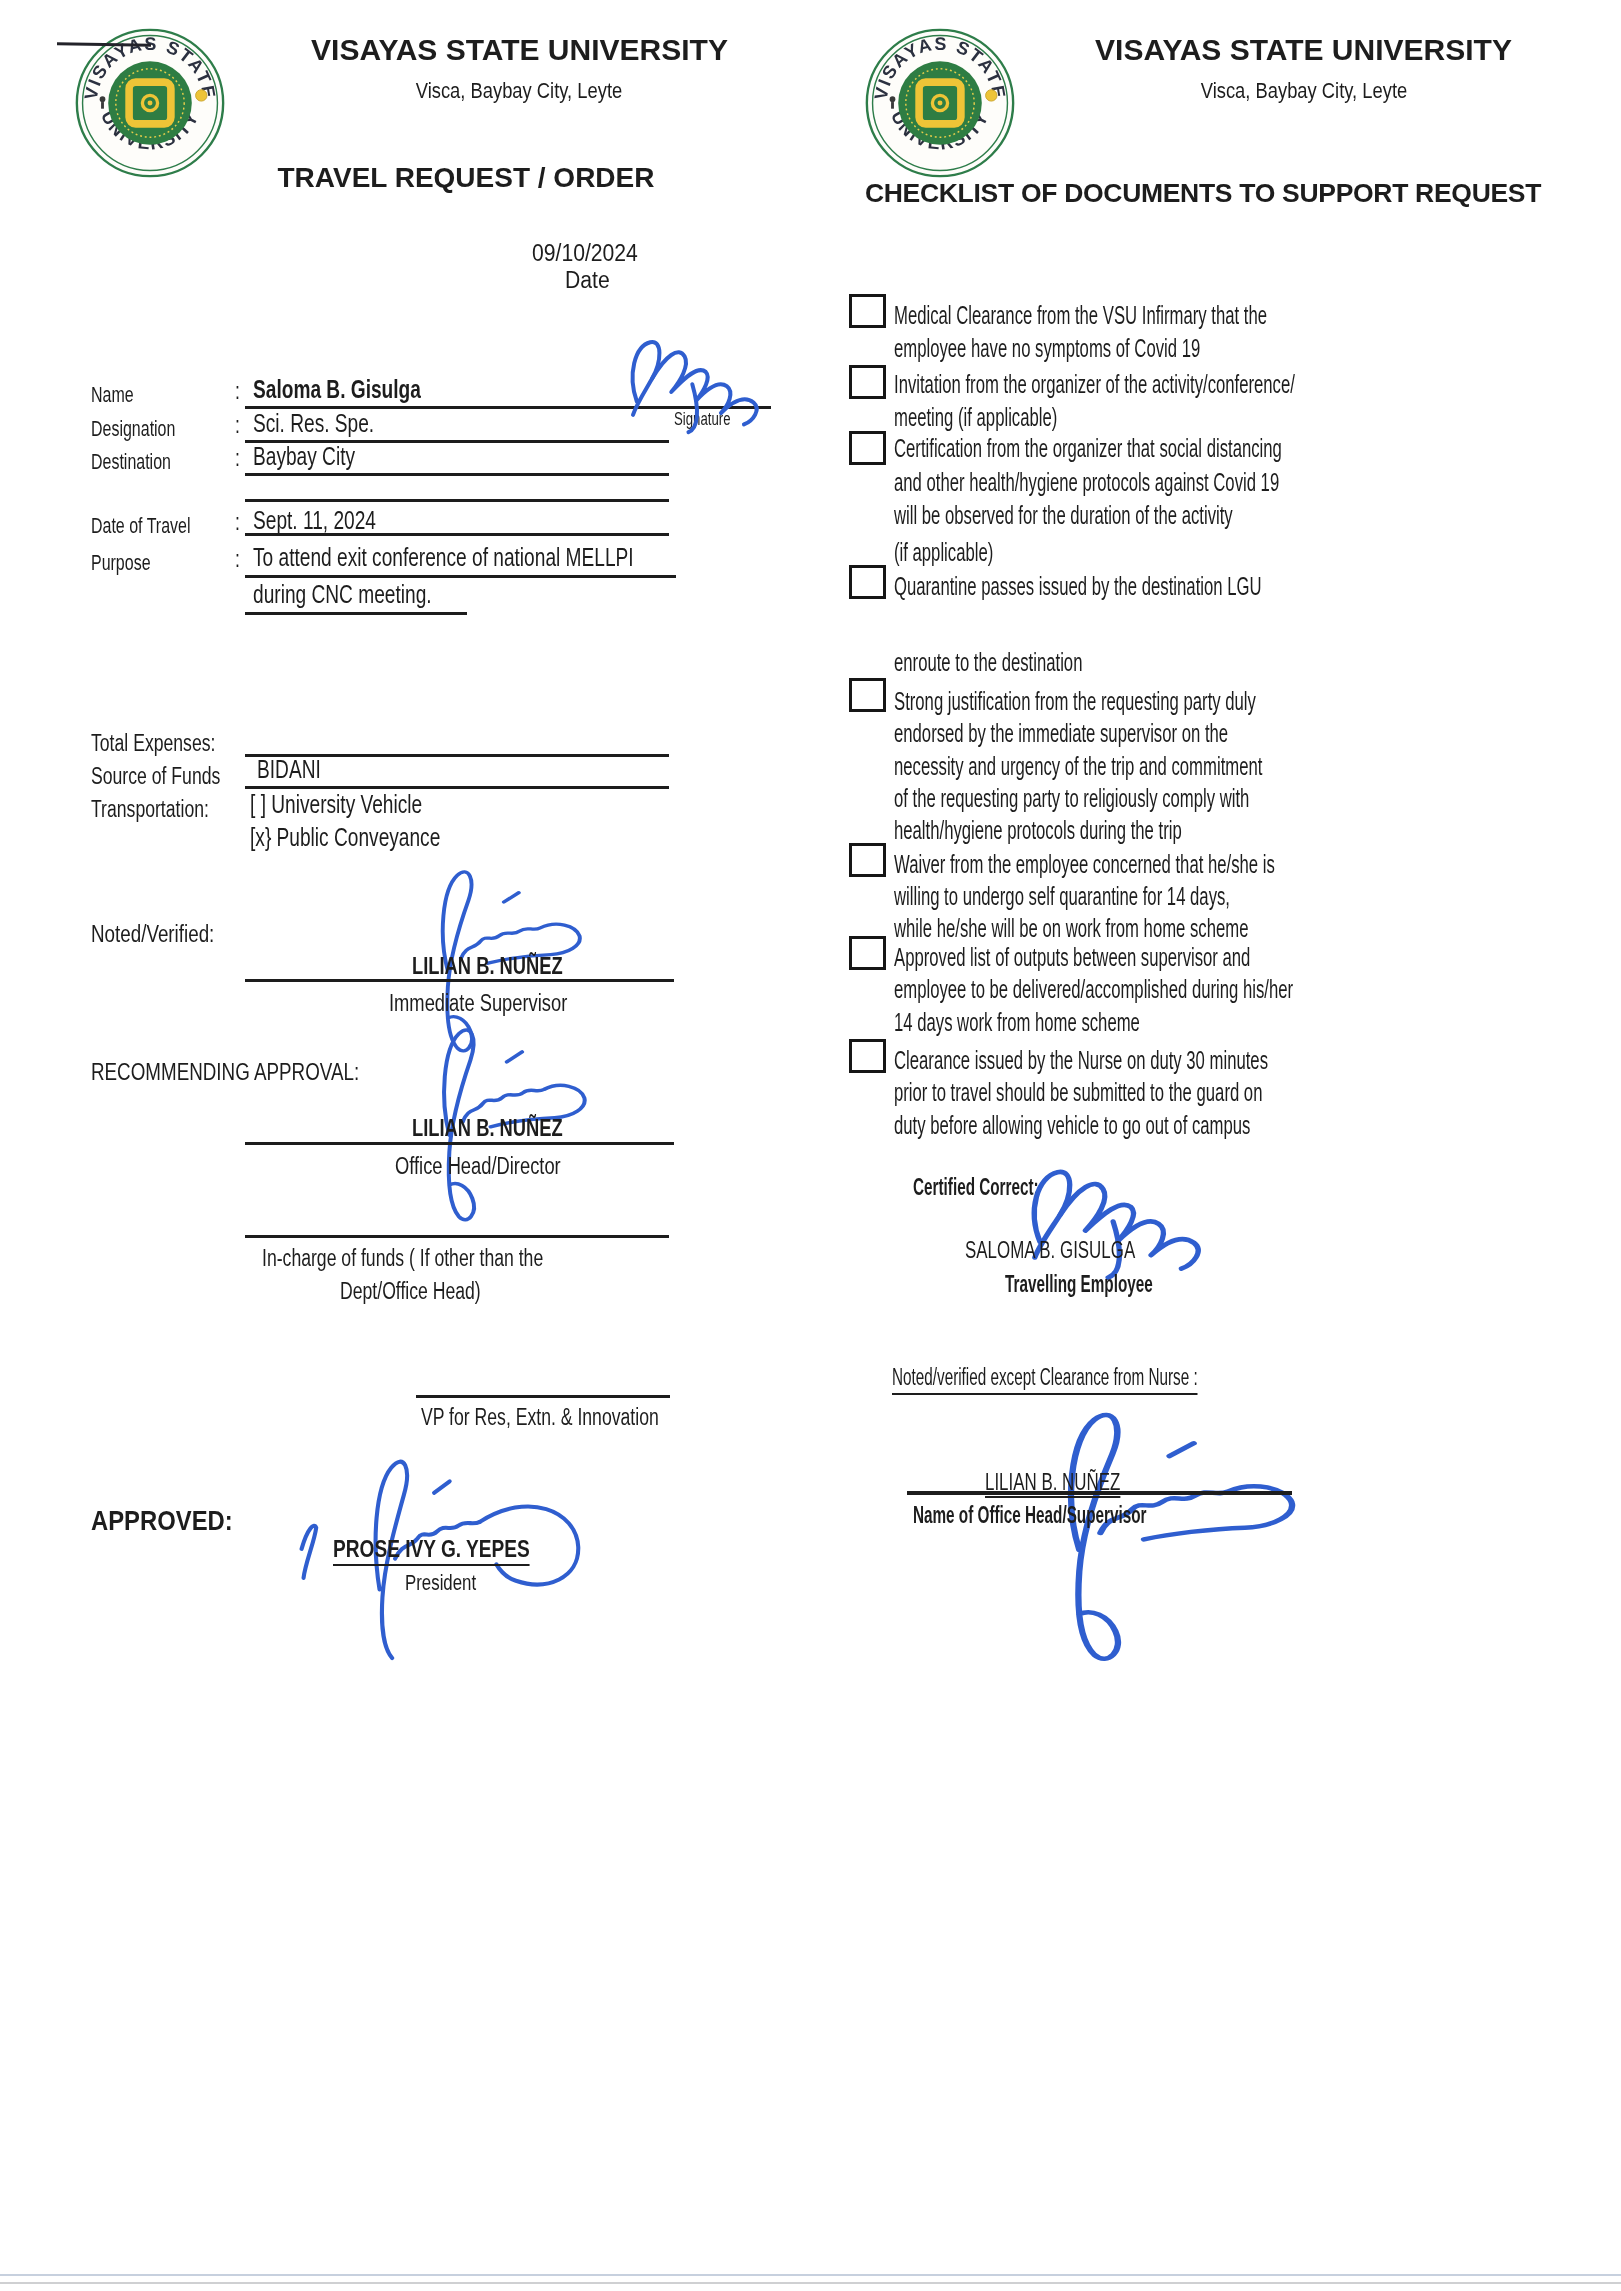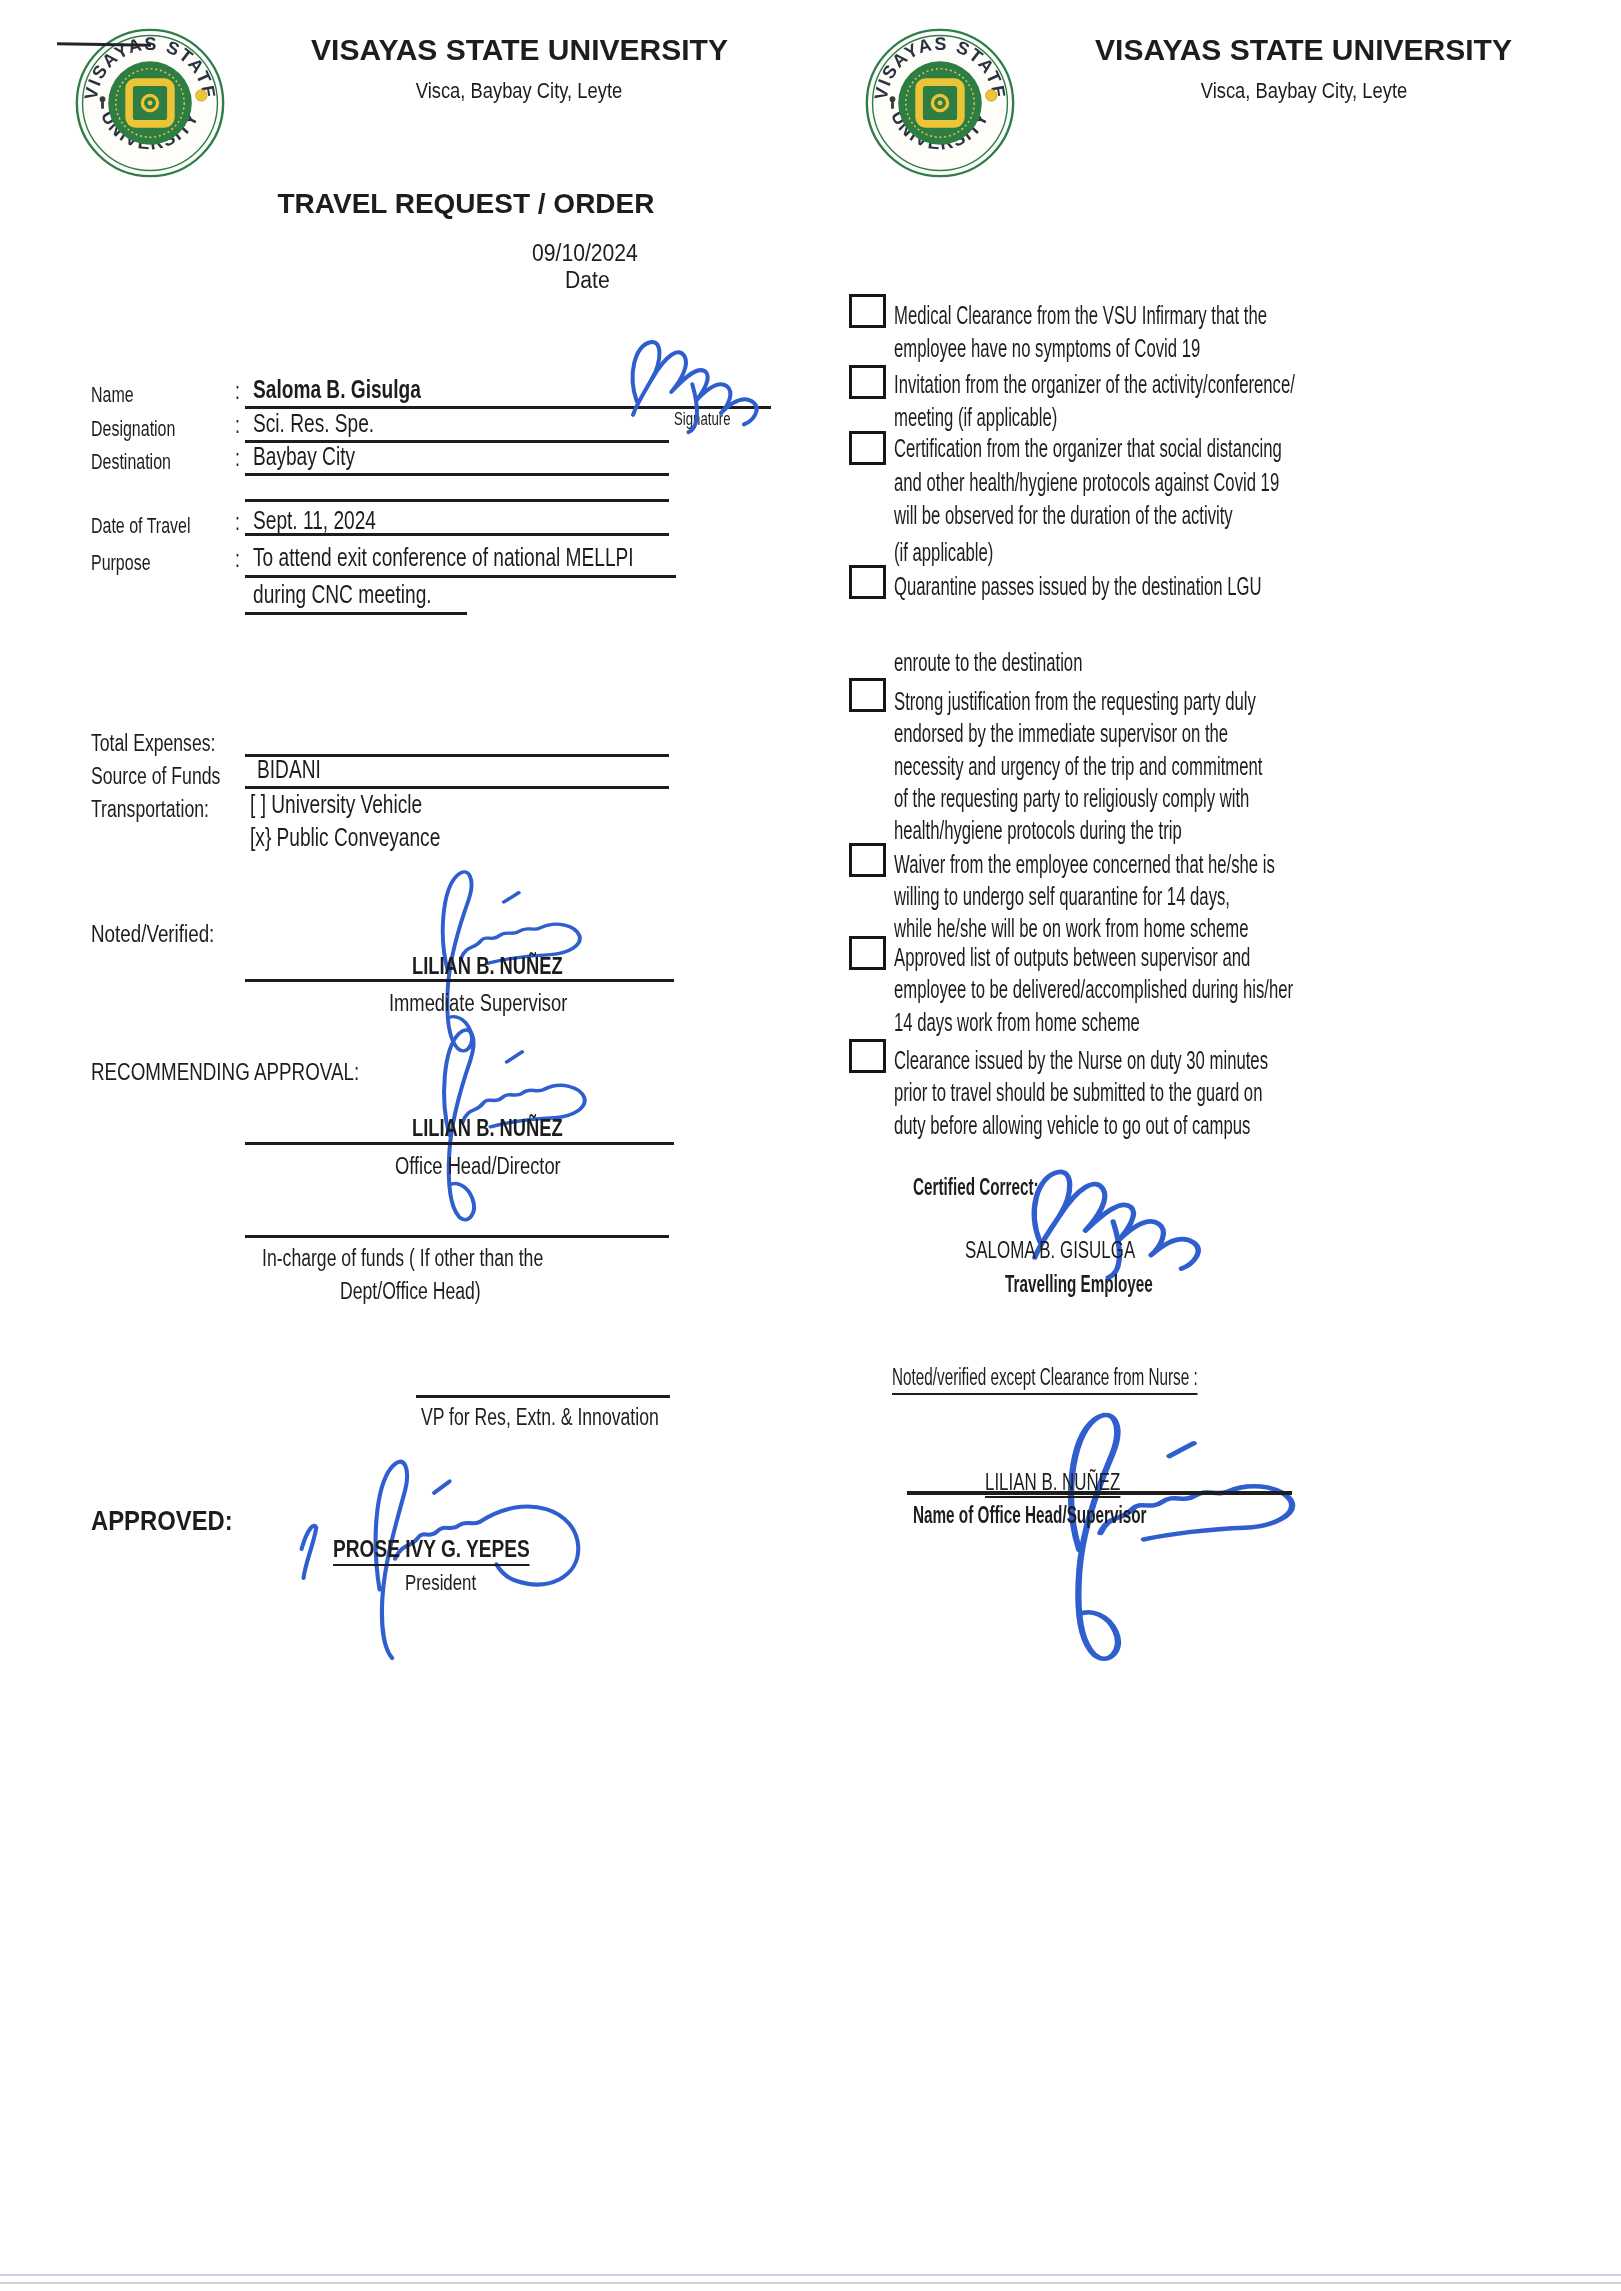--- a/index.html
+++ b/index.html
@@ -56,21 +56,21 @@
     <circle cx="80" cy="80" r="2.6" fill="#eec437"></circle>
     <circle cx="134" cy="72" r="6" fill="#eec437" stroke="#caa52f" stroke-width="1"></circle>
     <circle cx="30" cy="76" r="3" fill="#3a3a3a"></circle>
       <rect x="28.5" y="79" width="3" height="7" fill="#3a3a3a"></rect>
   </svg>
   <div class="abs" style="left:57px;top:43px;width:94px;height:2.9px;background:#23232a;transform:rotate(.8deg)"></div>
 
   <div class="abs uni" style="left:294px;top:33px;width:451px">VISAYAS STATE UNIVERSITY</div>
   <div class="abs addr" style="left:372px;top:78px;width:294px">Visca, Baybay City, Leyte</div>
 
-  <div class="abs doctitle" style="left:274px;top:188px;width:384px">TRAVEL REQUEST / ORDER</div>
+  <div class="abs doctitle" style="left:274px;top:162px;width:384px">TRAVEL REQUEST / ORDER</div>
   <div class="abs dt" style="left:532px;top:240px">09/10/2024</div>
   <div class="abs dt" style="left:565px;top:267px">Date</div>
 
   <div class="abs lb" style="left:91px;top:382px">Name</div>
   <div class="abs colon" style="left:235px;top:378px">:</div>
   <div class="abs val valb" style="left:253px;top:375px">Saloma B. Gisulga</div>
   <div class="ul" style="left:245px;top:406px;width:526px"></div>
   <div class="abs sigcap" style="left:674px;top:409px">Signature</div>
 
   <div class="abs lb" style="left:91px;top:416px">Designation</div>
@@ -156,20 +156,21 @@
     <rect x="58" y="58" width="44" height="44" rx="7" fill="none" stroke="#eec437" stroke-width="8"></rect>
     <circle cx="80" cy="80" r="8" fill="none" stroke="#eec437" stroke-width="3.5"></circle>
     <circle cx="80" cy="80" r="2.6" fill="#eec437"></circle>
     <circle cx="134" cy="72" r="6" fill="#eec437" stroke="#caa52f" stroke-width="1"></circle>
     <circle cx="30" cy="76" r="3" fill="#3a3a3a"></circle>
       <rect x="28.5" y="79" width="3" height="7" fill="#3a3a3a"></rect>
   </svg>
   <div class="abs uni" style="left:1078px;top:33px;width:451px">VISAYAS STATE UNIVERSITY</div>
   <div class="abs addr" style="left:1157px;top:78px;width:294px">Visca, Baybay City, Leyte</div>
 
+  <div class="abs cktitle" style="left:860px;top:178px;width:686px">CHECKLIST OF DOCUMENTS TO SUPPORT REQUEST</div>
 
   <div class="cbox" style="top:294px"></div>
   <div class="cl" style="top:300px">Medical Clearance from the VSU Infirmary that the</div>
   <div class="cl" style="top:333px">employee have no symptoms of Covid 19</div>
 
   <div class="cbox" style="top:365px"></div>
   <div class="cl" style="top:369px">Invitation from the organizer of the activity/conference/</div>
   <div class="cl" style="top:402px">meeting (if applicable)</div>
 
   <div class="cbox" style="top:431px"></div>

